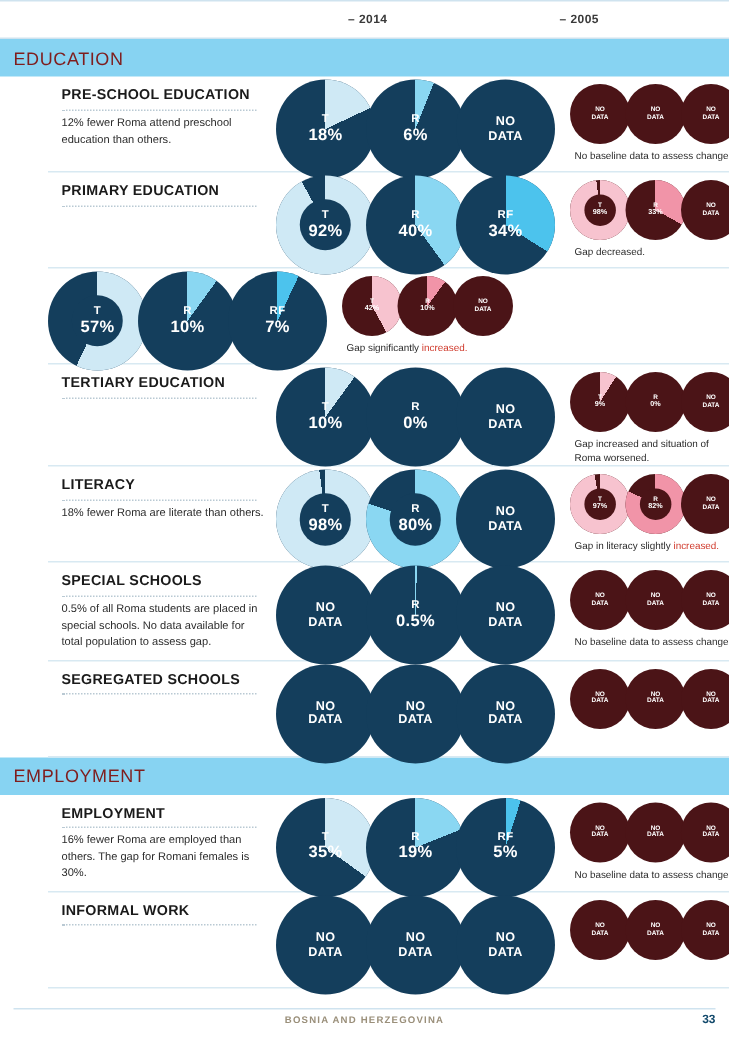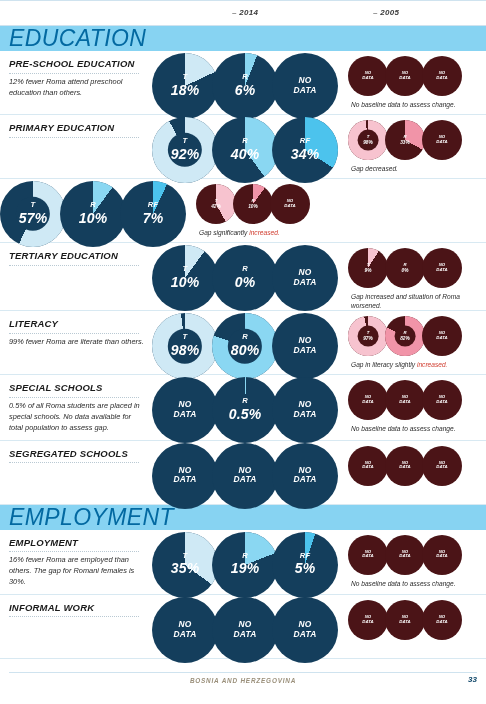--- a/index.html
+++ b/index.html
@@ -6,21 +6,20 @@
   html, body {
     width: 486px; height: 704px;
     background: #ffffff;
     font-family: "Liberation Sans", sans-serif;
     overflow: hidden;
   }
   #page {
     position: relative;
     width: 486px; height: 704px;
     background: #ffffff;
-    font-style: italic;
   }
 
   
   .year-header {
     position: relative;
     height: 26px;
     border-top: 1.5px solid #cfe3ef;
     border-bottom: 1px solid #cfe3ef;
   }
   .year-label {
@@ -37,33 +36,34 @@
 
   
   .section-band {
     background: #87d3f2;
     height: 25px;
     display: flex;
     align-items: center;
     padding-left: 9px;
   }
   .section-band .band-title {
-    font-size: 23px;
+    font-size: 12px;
     font-weight: normal;
-    color: #0369a1;
+    color: #7f1d1d;
     letter-spacing: 0.4px;
   }
 
   
   .row {
     position: relative;
     border-bottom: 1.2px solid #d8e9f2;
     min-height: 64px;
     display: flex;
     align-items: flex-start;
+    margin-left: 32px;
   }
 
   .label-col {
     width: 152px;
     padding: 7px 8px 6px 9px;
     flex: 0 0 152px;
   }
   .row-title {
     font-size: 9.5px;
     font-weight: bold;
@@ -134,21 +134,21 @@
     left: 0; right: 0; top: 50%;
     transform: translateY(-50%);
     text-align: center;
     color: #ffffff;
     font-size: 7.6px;
     font-weight: bold;
     line-height: 1.18;
     z-index: 5;
     letter-spacing: 0.2px;
   }
-  .donut .dlabel .big { font-size: 14px; display: block; }
+  .donut .dlabel .big { font-size: 11px; display: block; }
   .donut .dlabel.nodata { font-size: 8.4px; }
 
   
   .mini {
     position: relative;
     width: 40px; height: 40px;
     flex: 0 0 40px;
     margin-right: -3px;
   }
   .mini .disc {
@@ -383,21 +383,21 @@
               <div class="mlabel nodata"><span>NO<br>DATA</span></div>
             </div>
           </div>
           <div class="note-2005"><span>Gap increased and situation of Roma worsened.</span></div>
         </div>
       </div>
       <div class="row">
         <div class="label-col">
           <div class="row-title">LITERACY</div>
           <div class="row-dots"></div>
-          <div class="row-desc">99% fewer Roma are literate than others.</div>
+          <div class="row-desc">18% fewer Roma are literate than others.</div>
         </div>
         <div class="cluster-2014">
           <div class="donut">
             <div class="disc"></div>
             <div class="wedge" style="background: conic-gradient(rgb(207, 233, 245) 0deg, rgb(207, 233, 245) 352.8deg, transparent 352.8deg, transparent 360deg);"></div>
             <div class="hole" style="width: 34.32px; height: 34.32px;"></div>
             <div class="dlabel"><span>T</span><span class="big">98%</span></div>
           </div>
           <div class="donut">
             <div class="disc"></div>

